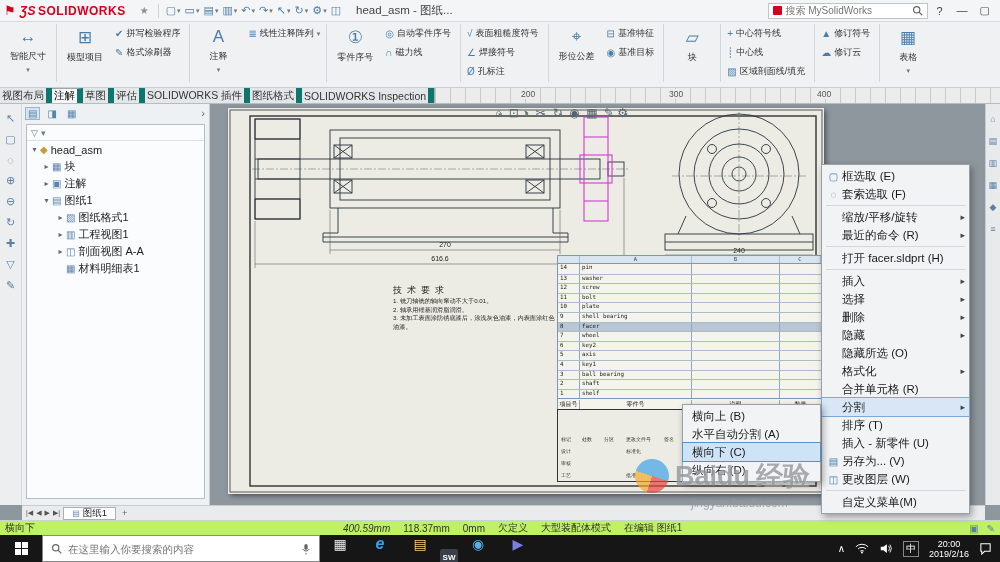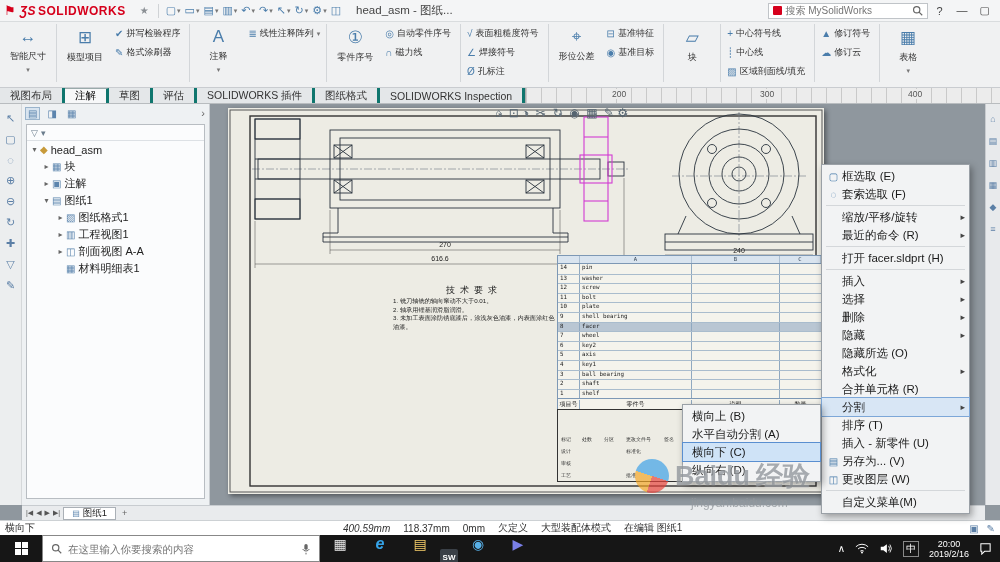--- a/index.html
+++ b/index.html
@@ -30,21 +30,21 @@
   .rb.small{height:19px;font-size:9px;color:#333;white-space:nowrap;}
   .rb.large{width:52px;height:58px;flex-direction:column;justify-content:flex-start;text-align:center;font-size:9px;color:#333;padding-top:3px;}
   .rb .rb-ic{color:#4a7dab;font-size:10px;}
   .rb.large .rb-ic{font-size:17px;}
   .rb .rb-ar{font-size:7px;color:#777;}
   .rb.sep{width:1px;height:95%;background:#d3d6d9;padding:0;margin:0 2px;}
 
   
   #tabbar{position:absolute;left:0;top:88px;width:1000px;height:16px;background:#e4e7e9;border-bottom:1px solid #b8bcbf;display:flex;}
   .tabs{display:flex;}
-  .tab{font-size:10.5px;color:#333;padding:0 10px;display:flex;align-items:center;border-right:3px solid #0f766e;white-space:nowrap;}
+  .tab{font-size:10.5px;color:#333;padding:0 2px;display:flex;align-items:center;border-right:6px solid #0f766e;white-space:nowrap;}
   .tab.selected{background:#f7f8f9;color:#000;border-top:1px solid #9aa;}
   .ruler{flex:1;position:relative;background:#ececec;border-left:1px solid #aaa;background-image:repeating-linear-gradient(90deg,#c9c9c9 0 1px,transparent 1px 15px);}
   .rmark{position:absolute;top:1px;font-size:8.5px;color:#555;background:#ececec;padding:0 2px;}
   .ruler span:nth-child(1){left:84px;}
   .ruler span:nth-child(2){left:232px;}
   .ruler span:nth-child(3){left:380px;}
   .ruler span:nth-child(4){left:528px;}
 
   
   #left-strip{position:absolute;left:0;top:104px;width:22px;height:401px;background:#eceeef;border-right:1px solid #d5d8da;display:flex;flex-direction:column;align-items:center;gap:8px;padding-top:8px;}
@@ -72,21 +72,21 @@
   .ln{stroke:#28323c;stroke-width:0.9;fill:none;}
   .cl{stroke:#6f7a84;stroke-width:0.6;stroke-dasharray:8 2 2 2;fill:none;}
   .dl{stroke:#444;stroke-width:0.5;fill:none;}
   .mg{stroke:#d23bd2;stroke-width:1.1;fill:none;}
   .dim{font-size:7px;fill:#222;text-anchor:middle;font-family:"Liberation Sans",sans-serif;}
   #hud{position:absolute;left:285px;top:2px;display:flex;gap:7px;align-items:center;color:#546470;font-size:12px;}
   #hud .ha{font-size:7px;color:#6b7680;margin-left:-4px;}
 
   
   #techreq{position:absolute;left:165px;top:176px;width:162px;color:#222;}
-  .tr-title{font-size:9px;letter-spacing:5px;text-align:center;}
+  .tr-title{font-size:9px;letter-spacing:5px;text-align:left;}
   .trl{font-size:6.2px;line-height:8.5px;}
 
   
   #bom{position:absolute;left:329px;top:147px;width:265px;border:1px solid #7d98b5;background:#f4f3ec;font-family:"DejaVu Sans Mono",monospace;}
   .bom-letters{display:flex;height:8px;background:#d9e4ef;border-bottom:1px solid #7d98b5;font-size:5.5px;color:#345;}
   .bom-letters span{border-right:1px solid #aabed2;text-align:center;}
   .bom-letters span:nth-child(1){width:22px;}
   .bom-letters span:nth-child(2){width:112px;}
   .bom-letters span:nth-child(3){width:88px;}
   .bom-letters span:nth-child(4){flex:1;}
@@ -132,21 +132,21 @@
   .wm-t{font-size:27px;font-weight:bold;color:#94999e;text-shadow:0 0 2px rgba(255,255,255,.6);}
   .wm-url{font-size:12px;color:#94999e;margin:2px 0 0 56px;}
 
   
   #sheetbar{position:absolute;left:22px;top:505px;width:963px;height:15px;background:#e9ebed;border-top:1px solid #c8ccd0;display:flex;align-items:center;gap:3px;padding-left:4px;font-size:7px;color:#555;}
   .stab{background:#fff;border:1px solid #aab0b6;height:13px;display:flex;align-items:center;gap:3px;font-size:9.5px;color:#222;padding:0 8px;}
   .stab .si{color:#5b84ad;font-size:8px;}
   .addsheet{font-size:9px;color:#666;padding:0 3px;}
 
   
-  #statusbar{position:absolute;left:0;top:520px;width:1000px;height:15px;background:#ffffff;border-top:1px solid #cdd1d4;display:flex;align-items:center;font-size:10px;color:#333;padding:0 5px;gap:13px;white-space:nowrap;}
+  #statusbar{position:absolute;left:0;top:520px;width:1000px;height:15px;background:#bef264;border-top:1px solid #cdd1d4;display:flex;align-items:center;font-size:10px;color:#333;padding:0 5px;gap:13px;white-space:nowrap;}
   .sb-x{margin-left:295px;font-style:italic;}
   .sb-icons{margin-left:auto;display:flex;gap:8px;color:#5b7fa6;font-size:10px;}
 
   
   #taskbar{position:absolute;left:0;top:535px;width:1000px;height:27px;background:#161616;display:flex;align-items:center;color:#fff;}
   .tb-start{width:42px;height:27px;display:flex;align-items:center;justify-content:center;}
   .winlogo{display:grid;grid-template-columns:6px 6px;grid-template-rows:6px 6px;gap:1px;}
   .winlogo i{background:#fff;}
   .tb-search{width:278px;height:27px;background:#ffffff;display:flex;align-items:center;gap:6px;padding:0 8px;border:1px solid #888;}
   .tb-search input{flex:1;border:none;outline:none;background:transparent;font-size:10.5px;color:#555;min-width:0;font-family:"Liberation Sans",sans-serif;}

